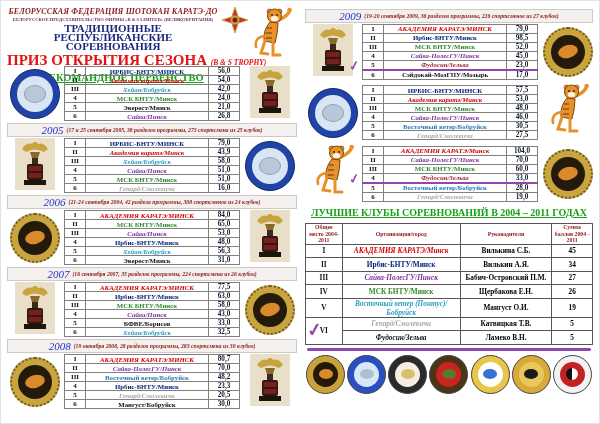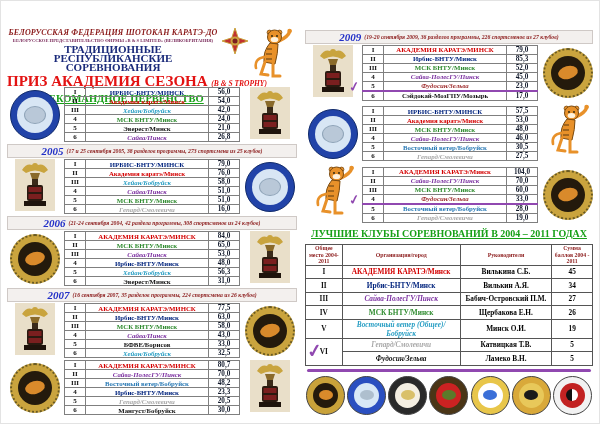--- a/index.html
+++ b/index.html
@@ -1,50 +1,50 @@
 <!DOCTYPE html>
 <html><head>
 <meta charset="utf-8">
 <style>
   html,body{margin:0;padding:0;background:#fbfbfb;}
   body{width:600px;height:424px;overflow:hidden;font-family:"Liberation Serif","DejaVu Serif",serif;}
   .page{width:600px;height:424px;background:#ffffff;display:flex;box-sizing:border-box;border:1px solid #e3e3e3;}
-  .col{box-sizing:border-box;margin-top:21px;}
+  .col{box-sizing:border-box;}
   .col-left{width:300px;padding:3px 4px 0 6px;}
   .col-right{width:300px;padding:8px 8px 0 4px;}
 
   
   .doc-header{position:relative;height:62px;text-align:center;padding-right:78px;}
   .fed-line1{font-size:8px;font-weight:bold;font-style:italic;color:#8b1a1a;letter-spacing:.2px;line-height:10px;padding-top:3px;}
   .fed-line2{font-size:4.6px;font-weight:bold;color:#7a2a5a;line-height:5.5px;}
   .fed-line3{font-size:11px;font-weight:bold;color:#1a2a7a;line-height:9px;margin-top:1px;}
   .doc-title{font-size:15px;font-weight:bold;color:#e31212;line-height:16px;margin-top:1px;white-space:nowrap;}
   .doc-title .suffix{font-size:7.5px;font-style:italic;}
   .doc-subtitle{font-size:10.5px;font-weight:bold;color:#17a017;text-decoration:underline;line-height:13px;}
   .header-art{position:absolute;top:2px;right:0;width:76px;display:flex;align-items:flex-start;}
 
   
   .year-block{margin-bottom:2px;}
   .col-right .year-block{margin-bottom:6px;}
   .year-bar{height:12px;background:#f3f0ee;border:1px solid #cfc9c6;display:flex;align-items:center;justify-content:center;gap:3px;margin-bottom:1px;}
-  .year{font-size:11px;font-weight:bold;font-style:italic;color:#2230c8;line-height:11px;text-align:center;}
+  .year{font-size:11px;font-weight:normal;font-style:italic;color:#2230c8;line-height:11px;text-align:center;}
   .caption{font-size:5.7px;font-weight:bold;font-style:italic;color:#8b1a1a;white-space:nowrap;}
   .year-body{display:flex;align-items:center;gap:2px;height:55px;position:relative;}
   .side-img{width:55px;height:54px;display:flex;align-items:center;justify-content:center;flex:0 0 55px;}
   table.standings{border-collapse:collapse;table-layout:fixed;width:176px;flex:0 0 176px;}
   table.standings td{border:1px solid #7f7f7f;height:7.6px;padding:0 2px;overflow:hidden;white-space:nowrap;}
   td.place{width:16px;text-align:center;font-size:7px;font-weight:bold;color:#111;}
   td.club{text-align:center;font-size:6.8px;font-weight:bold;}
   td.score{width:26px;text-align:center;font-size:7.2px;font-weight:bold;color:#10182a;}
   tr.annot td{border-bottom:2px solid #9048b0;}
   .check{position:absolute;left:44px;color:#9048b0;font-size:13px;font-weight:bold;transform:rotate(-10deg);z-index:3;}
 
   
   .c-navy{color:#00237d;}
-  .c-red{color:#d40000;}
+  .c-red{color:#d40000;font-style:italic;}
   .c-cyan{color:#2a9fc4;font-style:italic;}
   .c-green{color:#2e8b2e;}
   .c-purple{color:#7b2fa0;font-style:italic;}
   .c-black{color:#111;}
   .c-gray{color:#a8a8a8;font-style:italic;}
   .c-steel{color:#2a7ab5;}
   .c-maroon{color:#a03030;font-style:italic;}
   .c-blackit{color:#111;font-style:italic;}
 
   
@@ -77,21 +77,21 @@
 <body>
 
 <div class="page">
 
   <div class="col col-left">
     <div class="doc-header">
       <div class="fed-line1">БЕЛОРУССКАЯ ФЕДЕРАЦИЯ ШОТОКАН КАРАТЭ-ДО</div>
       <div class="fed-line2">БЕЛОРУССКОЕ ПРЕДСТАВИТЕЛЬСТВО ФИРМЫ «B &amp; S LIMITED» (ВЕЛИКОБРИТАНИЯ)</div>
       <div class="fed-line3">ТРАДИЦИОННЫЕ РЕСПУБЛИКАНСКИЕ СОРЕВНОВАНИЯ</div>
       <div class="doc-title">
-        <span>ПРИЗ АКАДЕМИЯ СЕЗОНА</span>
+        <span>ПРИЗ ОТКРЫТИЯ СЕЗОНА</span>
         <span class="suffix">(B &amp; S TROPHY)</span>
       </div>
       <div class="doc-subtitle">ОБЩЕКОМАНДНОЕ ПЕРВЕНСТВО</div>
       <div class="header-art">
         <span>
           <svg width="28" height="30" viewBox="0 0 28 30">
             <path d="M14 1 L17.2 10.8 L27 14 L17.2 17.2 L14 27 L10.8 17.2 L1 14 L10.8 10.8 Z" fill="#c03030" stroke="#caa43e" stroke-width="1"></path>
             <circle cx="14" cy="14" r="4.5" fill="#caa43e"></circle>
             <circle cx="14" cy="14" r="2.5" fill="#7a1f1f"></circle>
           </svg>
@@ -199,21 +199,21 @@
       <table class="standings">
               <tbody>
                 <tr>
                   <td class="place">I</td>
                   <td class="club c-navy">ИРБИС-БНТУ/МИНСК</td>
                   <td class="score">79,0</td>
                 </tr>
                 <tr>
                   <td class="place">II</td>
                   <td class="club c-red">Академия каратэ/Минск</td>
-                  <td class="score">76,0</td>
+                  <td class="score">43,9</td>
                 </tr>
                 <tr>
                   <td class="place">III</td>
                   <td class="club c-cyan">Хейан/Бобруйск</td>
                   <td class="score">58,0</td>
                 </tr>
                 <tr>
                   <td class="place">4</td>
                   <td class="club c-purple">Сайва/Пинск</td>
                   <td class="score">51,0</td>
@@ -366,20 +366,24 @@
                   <span class="inner">
                     <span class="motif"></span>
                   </span>
                 </span>
               </span>
             </div>
     </div>
   </section>
 
   <section class="year-block">
+    <div class="year-bar">
+      <span class="year">2008</span>
+      <span class="caption">(19 октября 2008, 28 разделов программы, 283 спортсмена из 30 клубов)</span>
+    </div>
     <div class="year-body">
       <div class="side-img left">
               <span>
                 <span class="emblem emblem-gold">
                   <span class="inner">
                     <span class="motif"></span>
                   </span>
                 </span>
               </span>
             </div>
@@ -459,21 +463,21 @@
       <table class="standings">
               <tbody>
                 <tr>
                   <td class="place">I</td>
                   <td class="club c-red">АКАДЕМИЯ КАРАТЭ/МИНСК</td>
                   <td class="score">79,0</td>
                 </tr>
                 <tr>
                   <td class="place">II</td>
                   <td class="club c-navy">Ирбис-БНТУ/Минск</td>
-                  <td class="score">85,3</td>
+                  <td class="score">98,5</td>
                 </tr>
                 <tr>
                   <td class="place">III</td>
                   <td class="club c-green">МСК БНТУ/Минск</td>
                   <td class="score">52,0</td>
                 </tr>
                 <tr>
                   <td class="place">4</td>
                   <td class="club c-purple">Сайва-ПолесГУ/Пинск</td>
                   <td class="score">45,0</td>
@@ -676,22 +680,22 @@
             <td class="">27</td>
           </tr>
           <tr>
             <td class="sum-place">IV</td>
             <td class="c-green">МСК БНТУ/Минск</td>
             <td class="">Щербакова Е.Н.</td>
             <td class="">26</td>
           </tr>
           <tr>
             <td class="sum-place">V</td>
-            <td class="c-cyan">Восточный ветер (Общее)/Бобруйск</td>
-            <td class="">Минск О.И.</td>
+            <td class="c-cyan">Восточный ветер (Понтус)/Бобруйск</td>
+            <td class="">Мангуст О.И.</td>
             <td class="">19</td>
           </tr>
           <tr>
             <td class="sum-place" rowspan="2"><span class="big-check">✓</span>VI</td>
             <td class="c-gray">Гепард/Смолевичи</td>
             <td class="">Катвицкая Т.В.</td>
             <td class="">5</td>
           </tr>
           <tr>
             <td class="c-blackit">Фудосин/Зельва</td>

